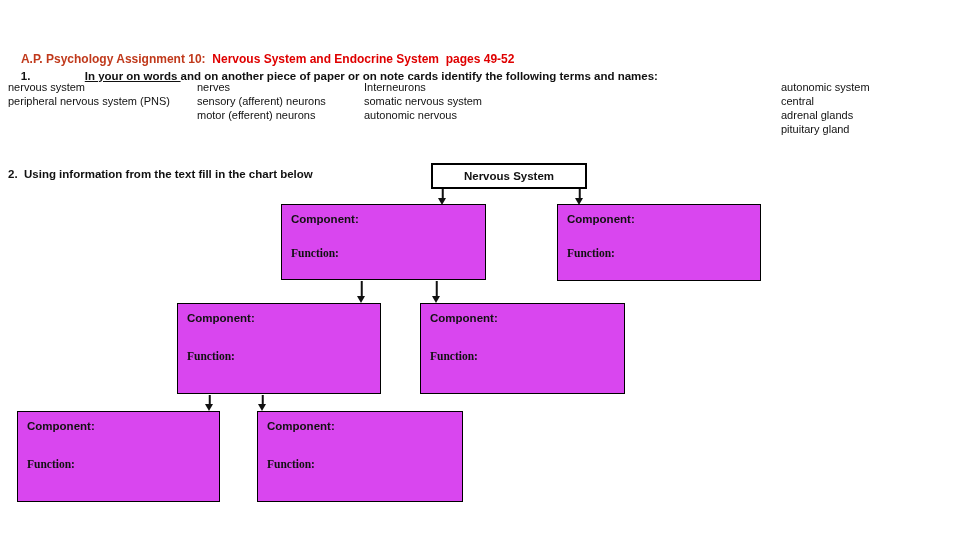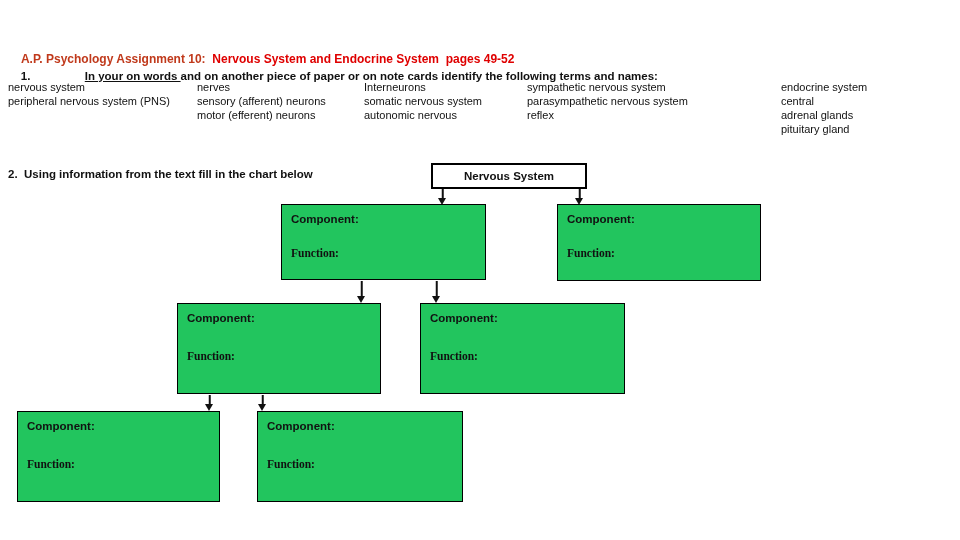--- a/index.html
+++ b/index.html
@@ -26,21 +26,21 @@
   .instr1 { top: 26px; }
   .instr2 { top: 136px; }
   .u { text-decoration: underline; padding-left: 48px; }
 
   .tcol { position: absolute; top: 48px; font-size: 11px; font-weight: normal; color: #111; }
   .tcol .term { line-height: 14px; white-space: nowrap; }
 
   .cbox {
     position: absolute;
     border: 1.5px solid #000;
-    background: #22c55e;
+    background: #d946ef;
     box-sizing: border-box;
     padding: 8px 9px;
     font-size: 11.5px; font-weight: bold; color: #111;
   }
   .cbox .func { margin-top: 22px; font-family: Liberation Serif, serif; }
   .cbox.tall .func { margin-top: 26px; }
 
   .rootbox {
     position: absolute;
     left: 431px; top: 131px; width: 156px; height: 26px;
@@ -84,27 +84,22 @@
   <div class="tcol" style="left:197px">
     <div class="term">nerves</div>
     <div class="term">sensory (afferent) neurons</div>
     <div class="term">motor (efferent) neurons</div>
   </div>
   <div class="tcol" style="left:364px">
     <div class="term">Interneurons</div>
     <div class="term">somatic nervous system</div>
     <div class="term">autonomic nervous</div>
   </div>
-  <div class="tcol" style="left:527px">
-    <div class="term">sympathetic nervous system</div>
-    <div class="term">parasympathetic nervous system</div>
-    <div class="term">reflex</div>
-  </div>
   <div class="tcol" style="left:781px">
-    <div class="term">endocrine system</div>
+    <div class="term">autonomic system</div>
     <div class="term">central</div>
     <div class="term">adrenal glands</div>
     <div class="term">pituitary gland</div>
   </div>
 
   <div class="instr instr2">2.  Using information from the text fill in the chart below</div>
 
   <div class="rootbox">
     <span>Nervous System</span>
   </div>

